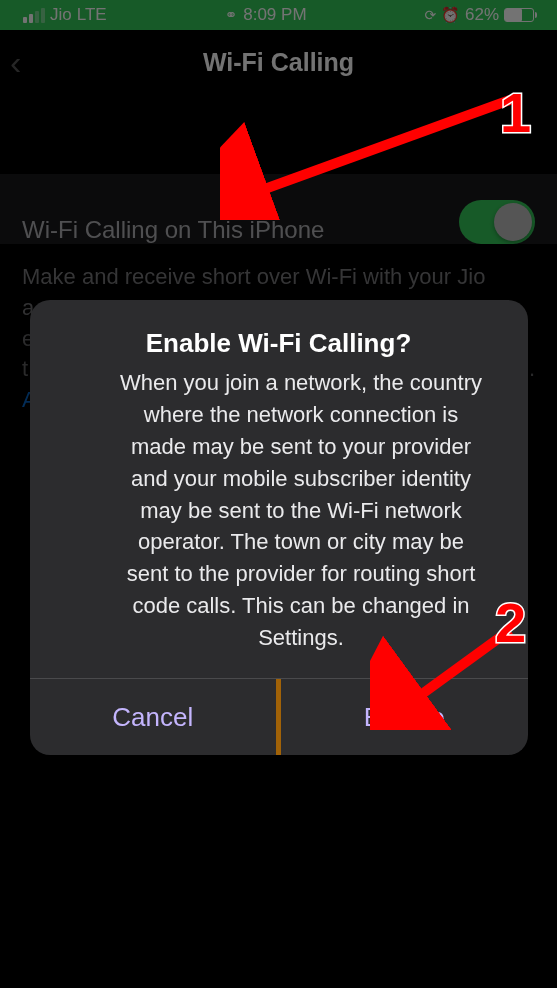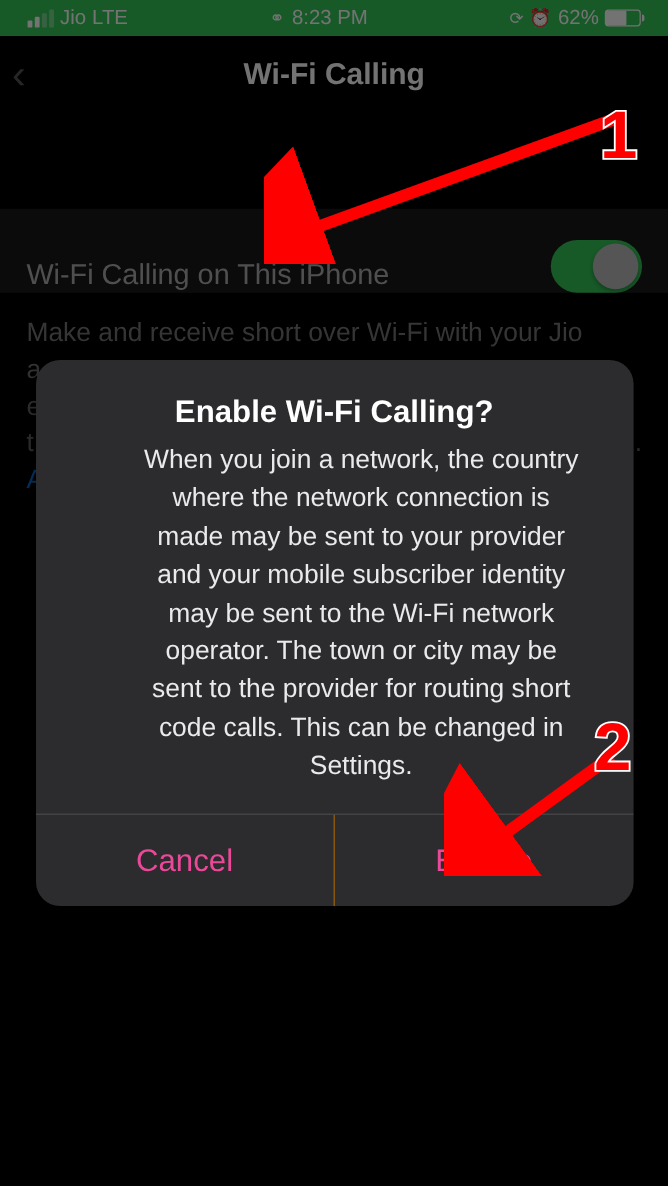--- a/index.html
+++ b/index.html
@@ -96,23 +96,23 @@
     box-shadow: 0 10px 40px rgba(0,0,0,.6);
   }
   .alert-body { padding: 28px 40px 24px; text-align: center; }
   .alert-title { font-size: 26px; font-weight: 600; margin-bottom: 8px; color:#fff;}
   .alert-msg { font-size: 22px; line-height: 1.45; color: #eaeaec; margin-left: 45px; }
   .alert-actions {
     display: flex; border-top: 1px solid #4a4a4c;
   }
   .alert-btn {
     flex: 1; height: 76px; display: flex; align-items: center; justify-content: center;
-    font-size: 26px; color: #ec4899; font-weight: 400; background:transparent; border:none;
-  }
-  .alert-btn + .alert-btn { border-left: 1px solid #a16207; }
+    font-size: 26px; color: #c4b5fd; font-weight: 400; background:transparent; border:none;
+  }
+  .alert-btn + .alert-btn { border-left: 5px solid #a16207; }
 
   
   .arrow-svg { position: absolute; pointer-events: none; }
   .anno-num {
     position: absolute;
     font-size: 56px; font-weight: 800;
     color: #f00;
     -webkit-text-stroke: 3px #fff;
     paint-order: stroke fill;
     pointer-events: none;
@@ -128,21 +128,21 @@
       <span></span>
         <span></span>
         <span></span>
         <span></span>
     </div>
     <span>Jio</span>
     <span>LTE</span>
   </div>
   <div class="status-center">
     <span class="link-icon">⚭</span>
-    <span>8:23 PM</span>
+    <span>8:09 PM</span>
   </div>
   <div class="status-right">
     <span class="lock-rot">⟳</span>
     <span class="alarm">⏰</span>
     <span>62%</span>
     <div class="battery">
       <div class="battery-body">
           <div class="battery-fill"></div>
         </div>
     </div>

